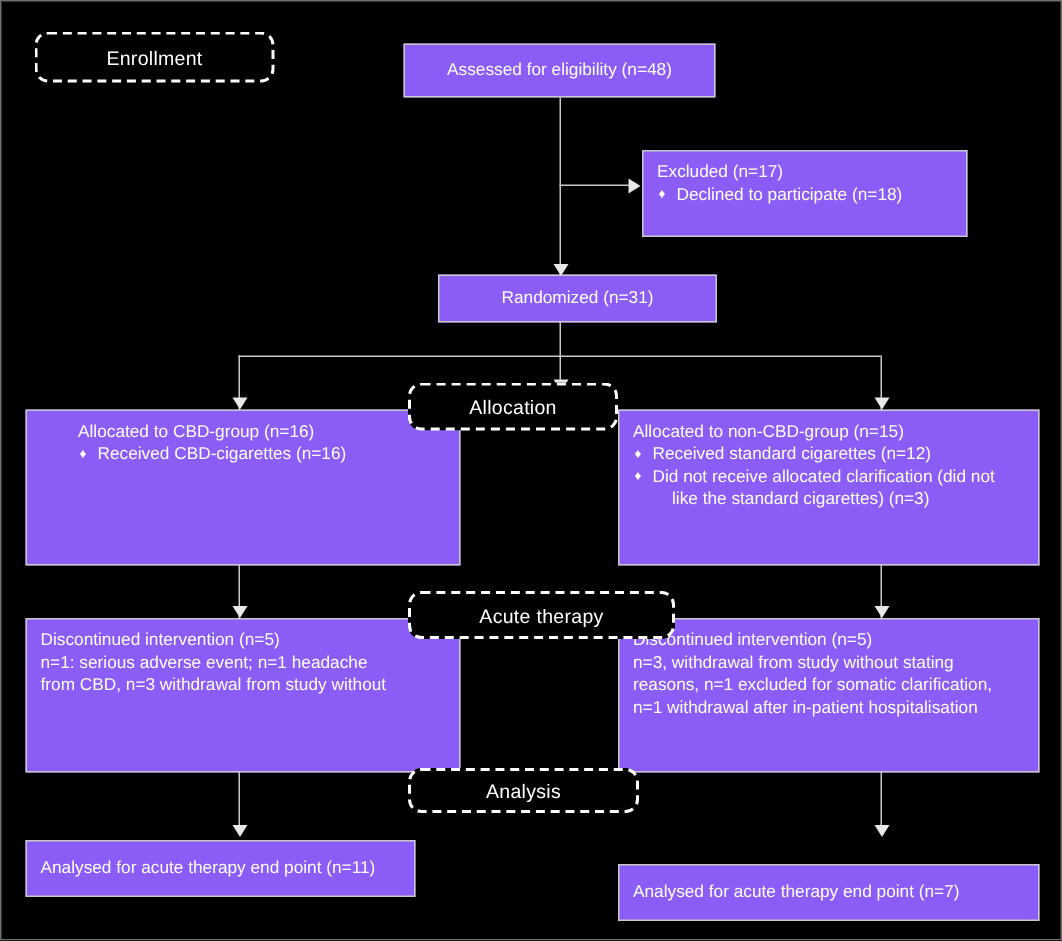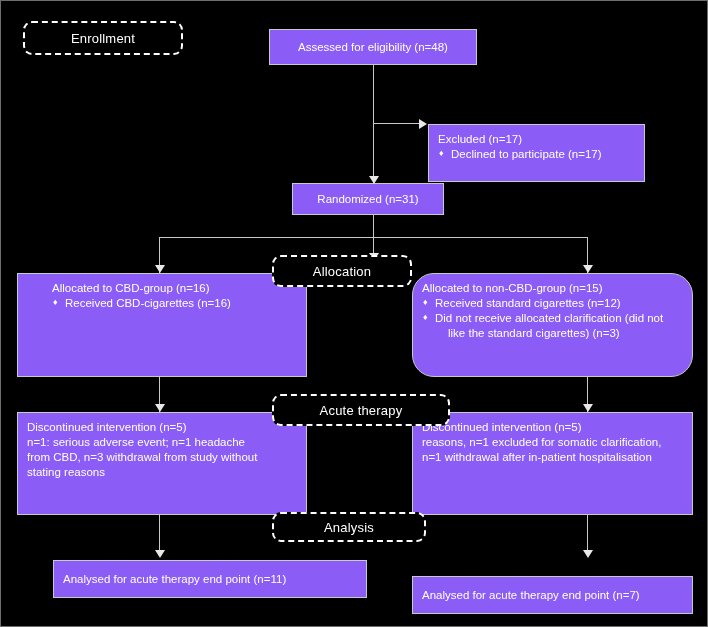--- a/index.html
+++ b/index.html
@@ -154,55 +154,55 @@
   <div class="vline" style="left:158px; top:513px; height:42px;"></div>
   <div class="arrow-down" style="left:154px; top:549px;"></div>
 
   <div class="vline" style="left:586px; top:513px; height:42px;"></div>
   <div class="arrow-down" style="left:582px; top:549px;"></div>
 
   <div class="box center" style="left:268px; top:28px; width:208px; height:36px;">
     <span class="box-line">Assessed for eligibility (n=48)</span>
   </div>
 
-  <div class="box leftpad" style="left:427px; top:99px; width:217px; height:58px;margin-top:24px;">
+  <div class="box leftpad" style="left:427px; top:99px; width:217px; height:58px;">
     <div class="box-line">Excluded (n=17)</div>
-    <div class="box-line bullet">Declined to participate (n=17)</div>
-  </div>
-
-  <div class="box center" style="left:291px; top:182px; width:152px; height:32px;">
+    <div class="box-line bullet">Declined to participate (n=18)</div>
+  </div>
+
+  <div class="box center" style="left:291px; top:182px; width:186px; height:32px;">
     <span class="box-line">Randomized (n=31)</span>
   </div>
 
   <div class="box leftpad" style="left:16px; top:272px; width:290px; height:104px;padding-left:34px;">
     <div class="box-line">Allocated to CBD-group (n=16)</div>
     <div class="box-line bullet">Received CBD-cigarettes (n=16)</div>
   </div>
 
-  <div class="box leftpad" style="left:411px; top:272px; width:281px; height:104px;border-radius:22px;">
+  <div class="box leftpad" style="left:411px; top:272px; width:281px; height:104px;">
     <div class="box-line">Allocated to non-CBD-group (n=15)</div>
     <div class="box-line bullet">Received standard cigarettes (n=12)</div>
     <div class="box-line bullet">Did not receive allocated clarification (did not</div>
     <div class="box-line cont-indent">like the standard cigarettes) (n=3)</div>
   </div>
 
   <div class="box leftpad" style="left:16px; top:411px; width:290px; height:103px;">
     <div class="box-line">Discontinued intervention (n=5)</div>
     <div class="box-line">n=1: serious adverse event; n=1 headache</div>
     <div class="box-line">from CBD, n=3 withdrawal from study without</div>
-    <div class="box-line">stating reasons</div>
   </div>
 
   <div class="box leftpad" style="left:411px; top:411px; width:281px; height:103px;">
     <div class="box-line">Discontinued intervention (n=5)</div>
+    <div class="box-line">n=3, withdrawal from study without stating</div>
     <div class="box-line">reasons, n=1 excluded for somatic clarification,</div>
     <div class="box-line">n=1 withdrawal after in-patient hospitalisation</div>
   </div>
 
-  <div class="box leftpad" style="left:16px; top:559px; width:314px; height:38px; display:flex; align-items:center;margin-left:36px;">
+  <div class="box leftpad" style="left:16px; top:559px; width:260px; height:38px; display:flex; align-items:center;">
     <span class="box-line">Analysed for acute therapy end point (n=11)</span>
   </div>
 
   <div class="box leftpad" style="left:411px; top:559px; width:281px; height:38px; display:flex; align-items:center;margin-top:16px;">
     <span class="box-line">Analysed for acute therapy end point (n=7)</span>
   </div>
 
 </div>
 
 </body></html>

